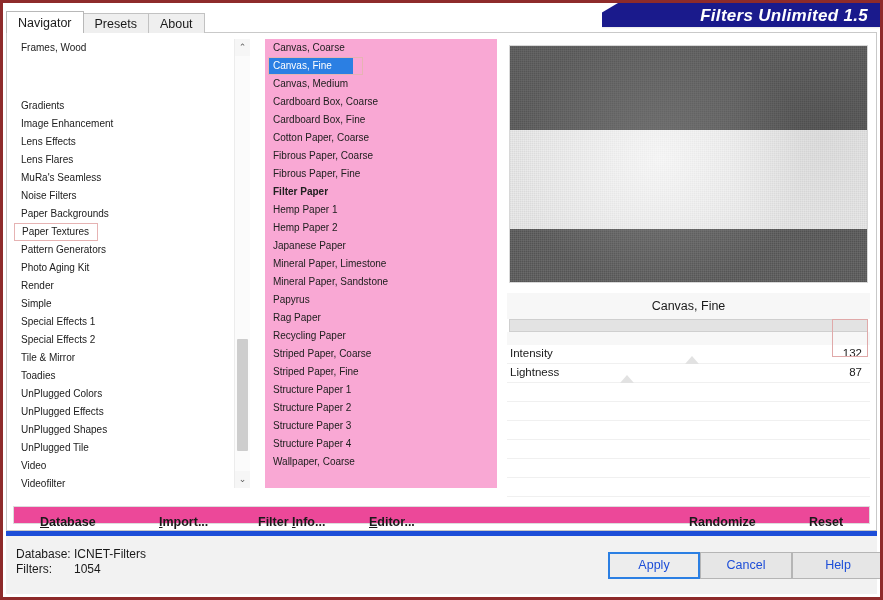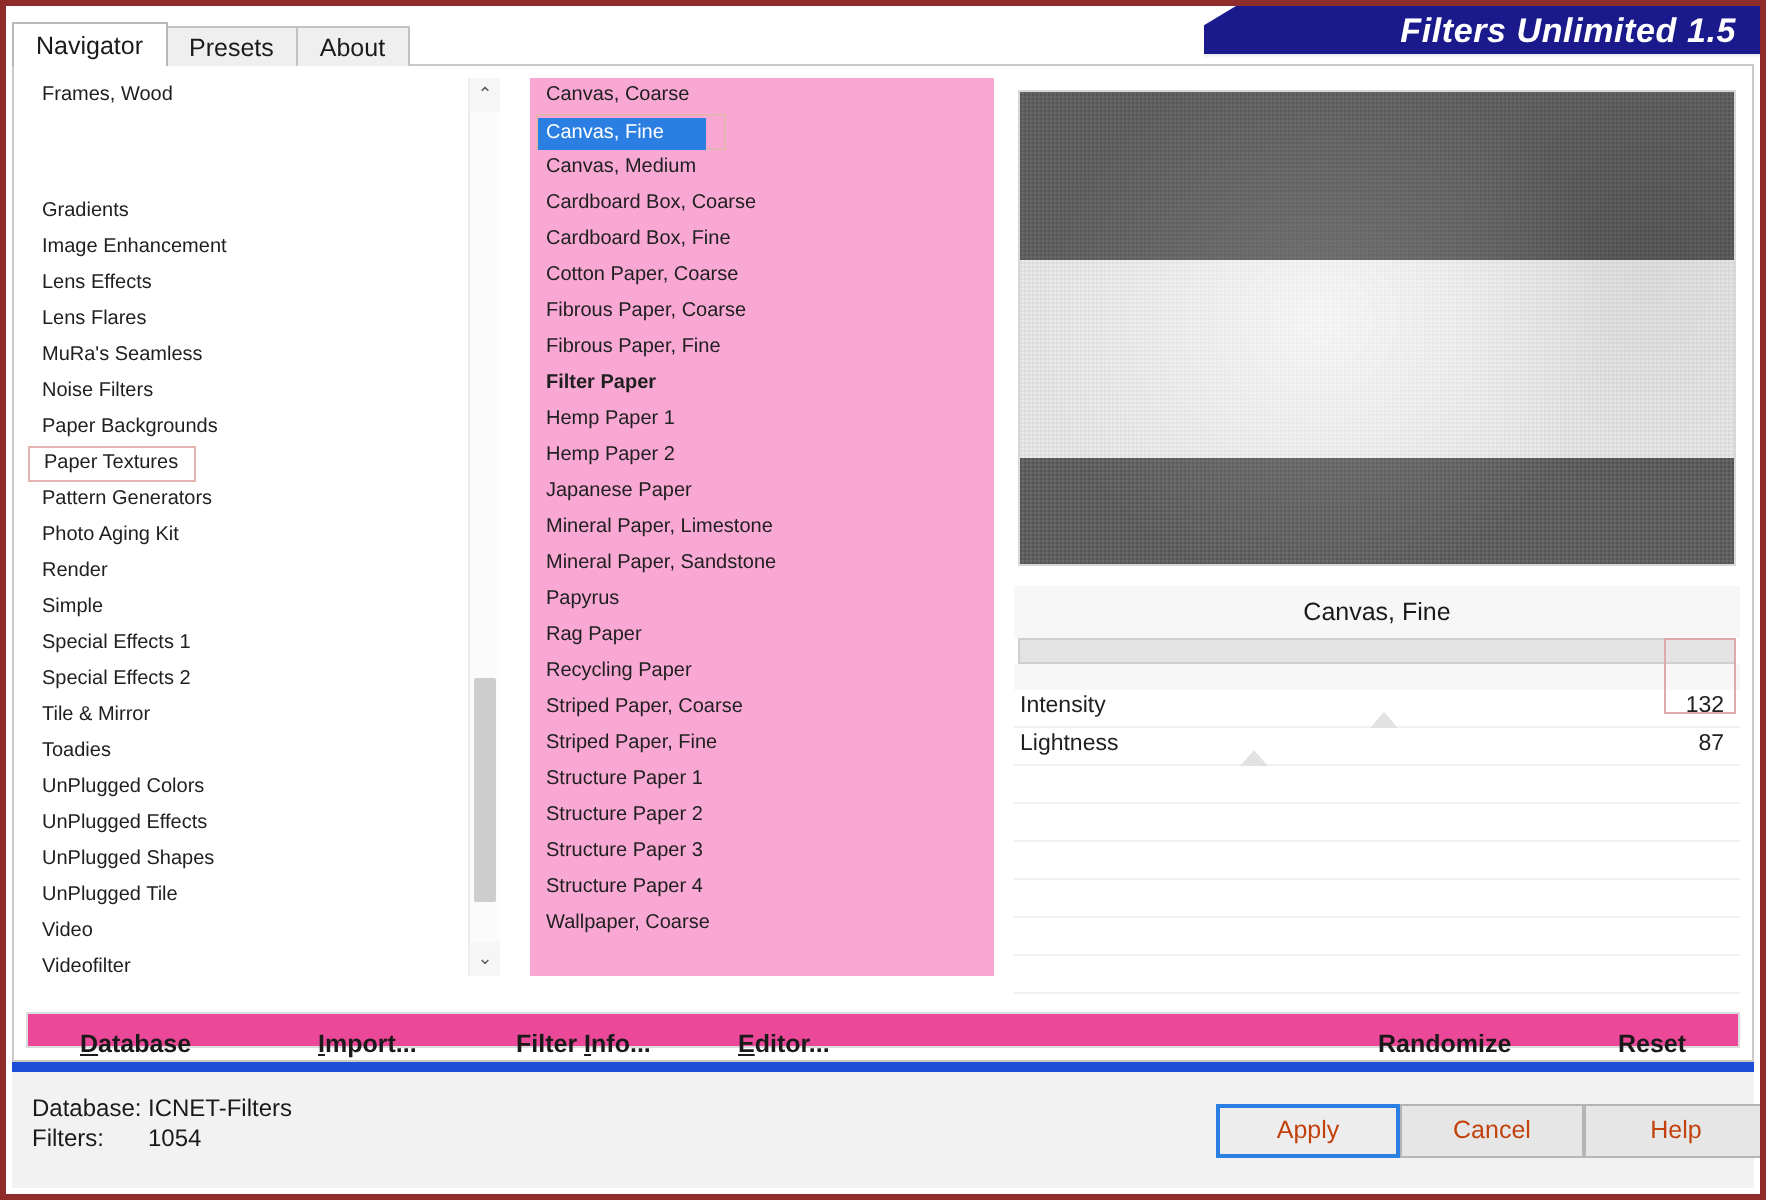--- a/index.html
+++ b/index.html
@@ -300,21 +300,21 @@
     line-height:15px;
   }
   .status .k{display:inline-block;width:58px;}
   .dlg-btn{
     position:absolute;
     top:16px;
     width:92px; height:27px;
     line-height:25px;
     text-align:center;
     font-size:12.5px;
-    color:#c2410c;
+    color:#1d4ed8;
     background:#e6e6e6;
     border:1px solid #b5b5b5;
     box-sizing:border-box;
     cursor:default;
   }
   .dlg-btn.primary{
     border:2px solid #2b7fe3;
     background:#ededed;
     line-height:23px;
   }

